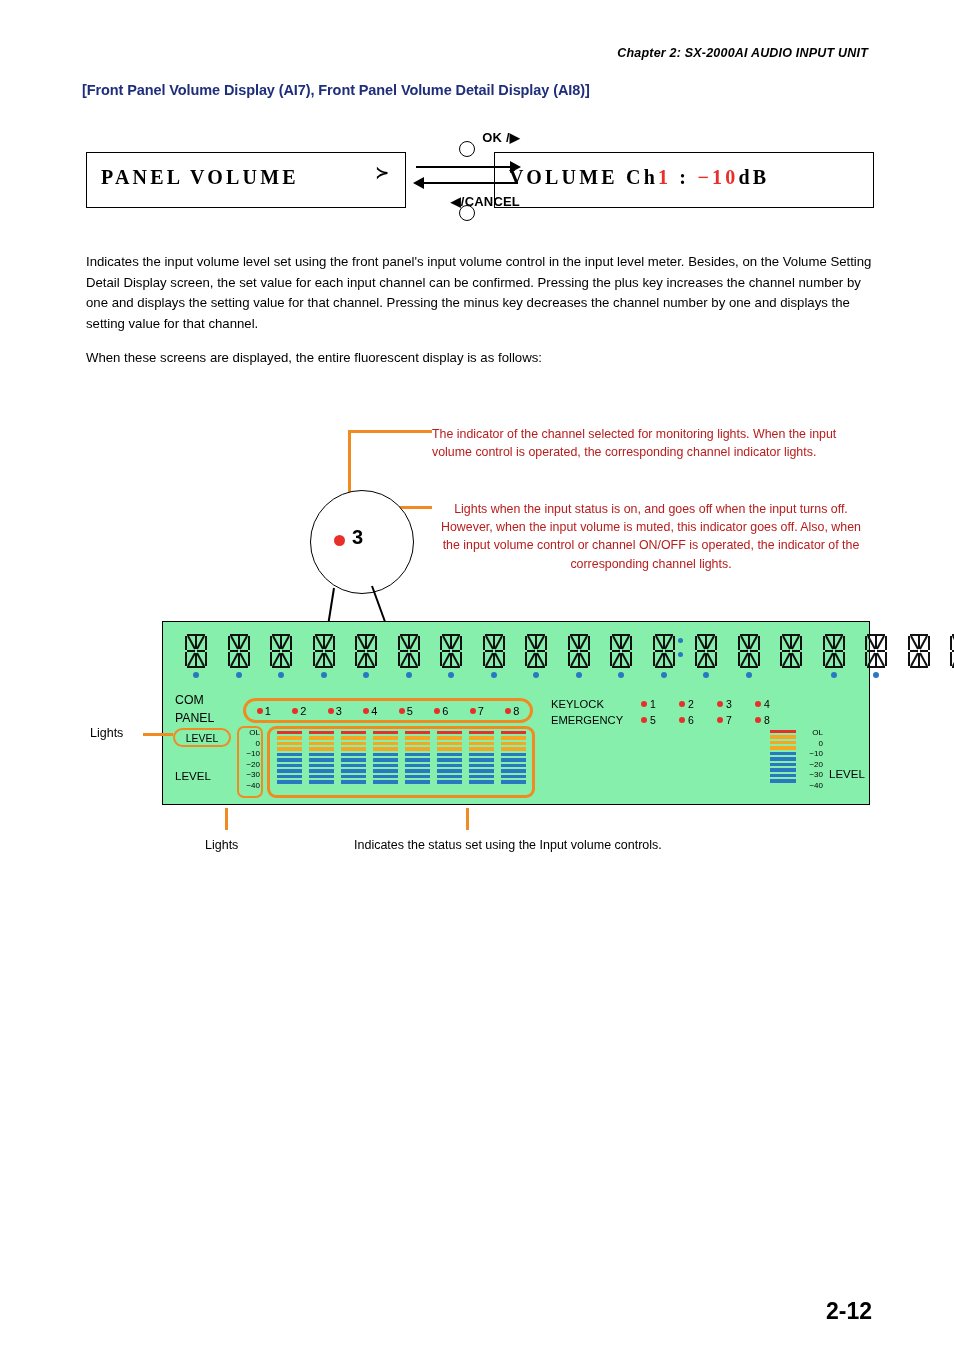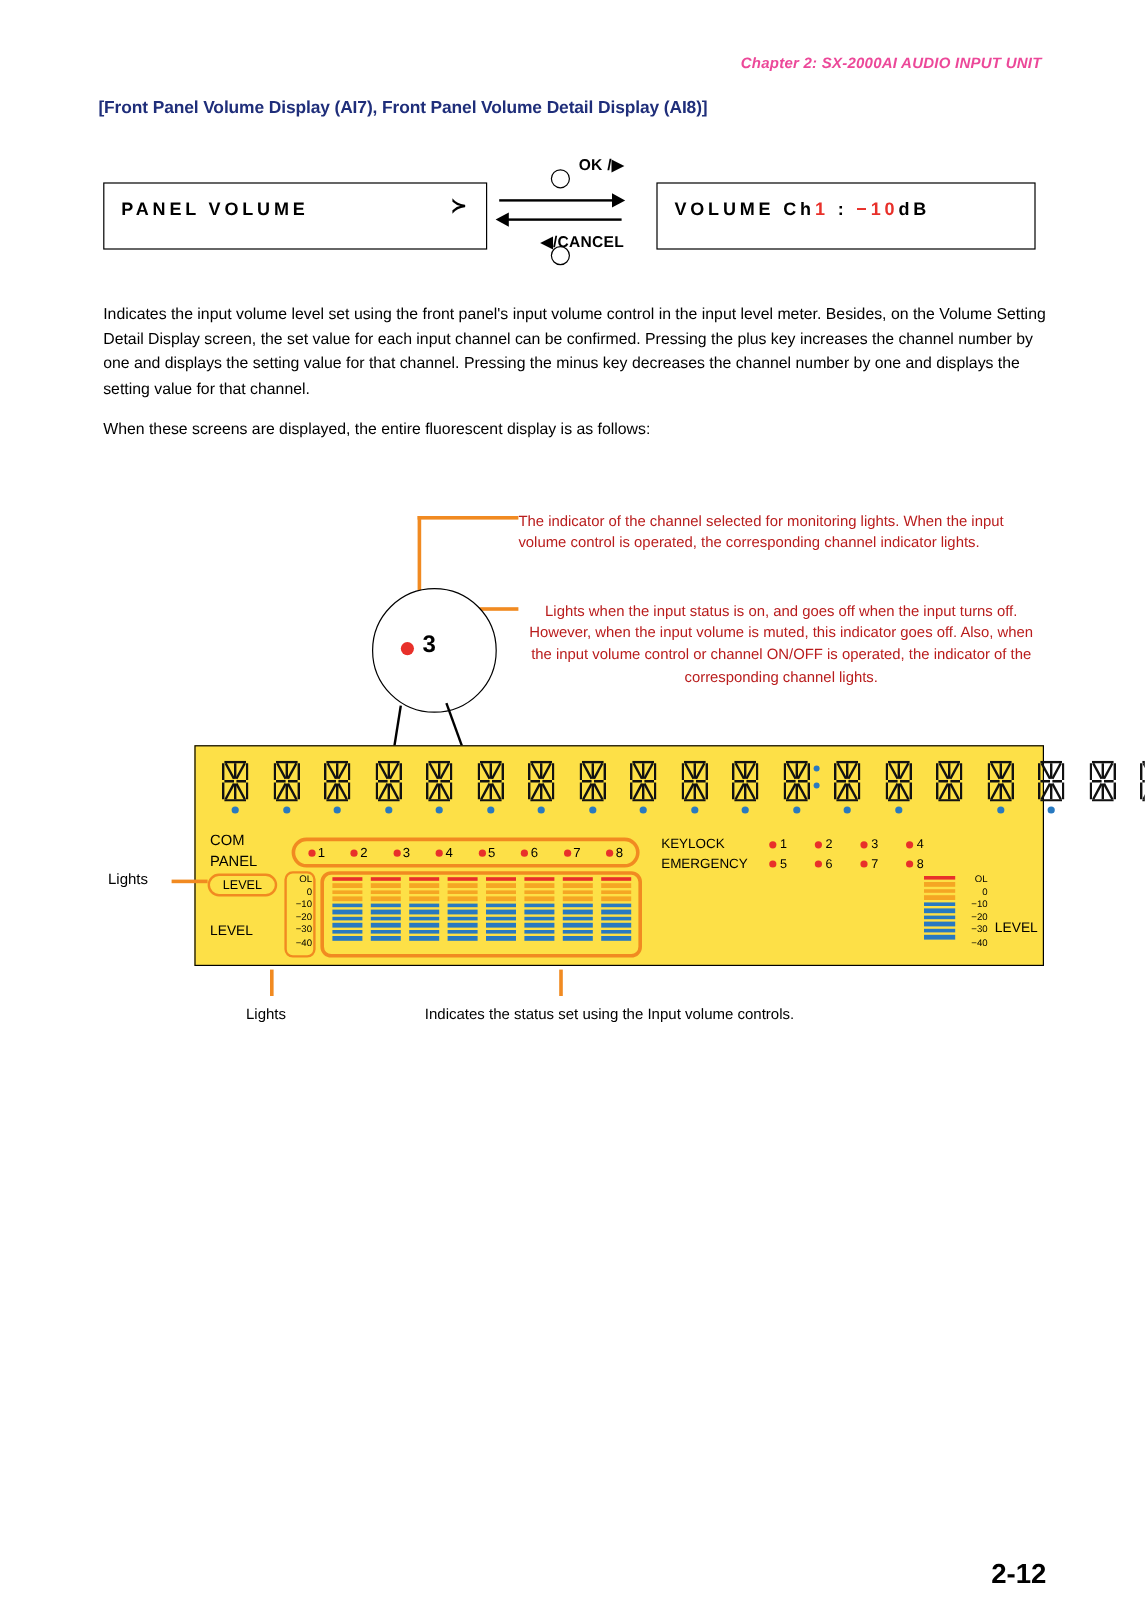--- a/index.html
+++ b/index.html
@@ -10,38 +10,38 @@
     font-family:"Liberation Sans", sans-serif;
     color:#000;
     position:relative;
     overflow:hidden;
   }
 
   
   .chapter-header{
     position:absolute; top:46px; right:86px;
     font-size:12.5px; font-style:italic; font-weight:bold;
-    color:#ec4899; letter-spacing:.2px; white-space:nowrap;text-align:center;
+    color:#000000; letter-spacing:.2px; white-space:nowrap;text-align:center;
   }
   .section-title{
     position:absolute; top:82px; left:82px;
     font-size:14.5px; font-weight:bold; color:#1F2E7A;
     letter-spacing:-.1px; white-space:nowrap;
   }
 
   
   .lcd{
     position:absolute; border:1.6px solid #000; background:#fff;
   }
   .lcd-left { left:86px;  top:152px; width:320px; height:56px; }
-  .lcd-right{ left:547px; top:152px; width:316px; height:56px; }
+  .lcd-right{ left:494px; top:152px; width:380px; height:56px; }
   .lcd-text{
     position:absolute; left:14px; top:13px;
-    font-family:Liberation Sans, sans-serif;
-    font-size:15px; font-weight:bold; letter-spacing:3.2px;
+    font-family:Liberation Serif, serif;
+    font-size:20px; font-weight:bold; letter-spacing:3.2px;
     white-space:nowrap;
   }
   .lcd-arrowglyph{
     position:absolute; right:16px; top:12px;
     font-size:16px; font-weight:bold; line-height:1;
   }
   .red { color:#E8302A; }
 
   
   .keys-area{ position:absolute; left:414px; top:130px; width:106px; height:96px; }
@@ -118,21 +118,21 @@
   .mag-tail-r{
     position:absolute; left:371px; top:586px;
     width:2px; height:42px; background:#000;
     transform:rotate(-20deg); transform-origin:top center;
   }
 
   
   .panel{
     position:absolute; left:162px; top:621px;
     width:708px; height:184px;
-    border:1.6px solid #000; background:#fde047;
+    border:1.6px solid #000; background:#86efac;
   }
 
   
   .seg-row{
     position:absolute; left:16px; top:12px;
     display:flex; align-items:flex-start;
   }
   .seg-cell{ position:relative; width:42.5px; height:52px; }
   .seg-glyph{
     position:absolute; left:6px; top:0;

